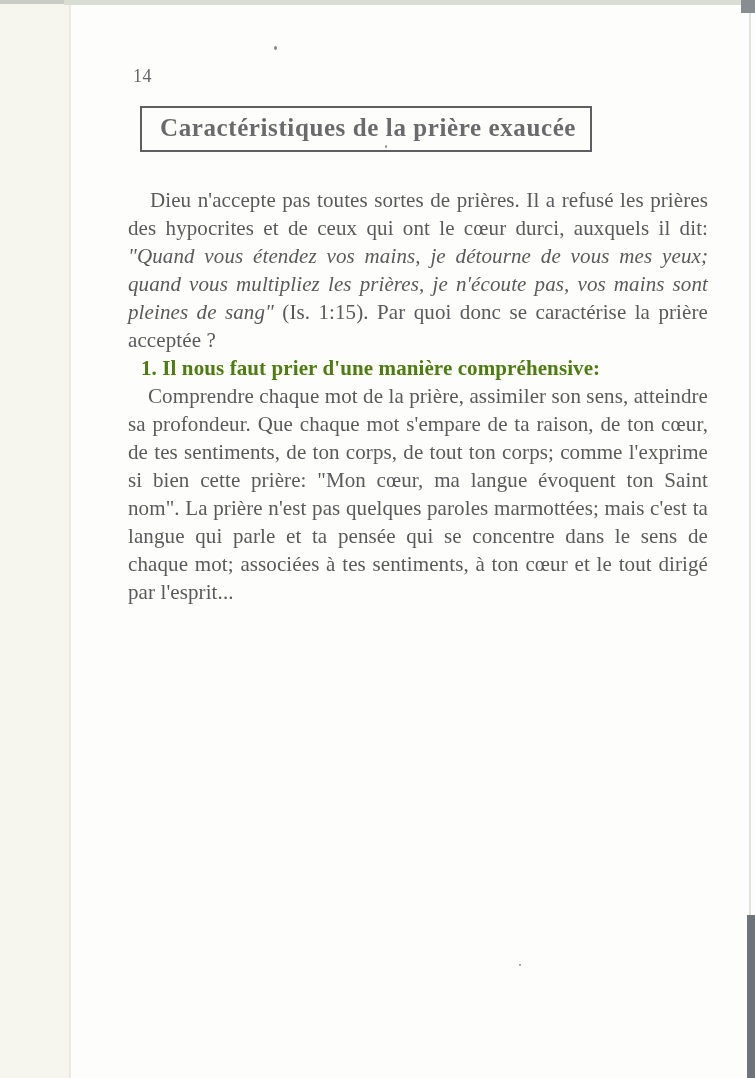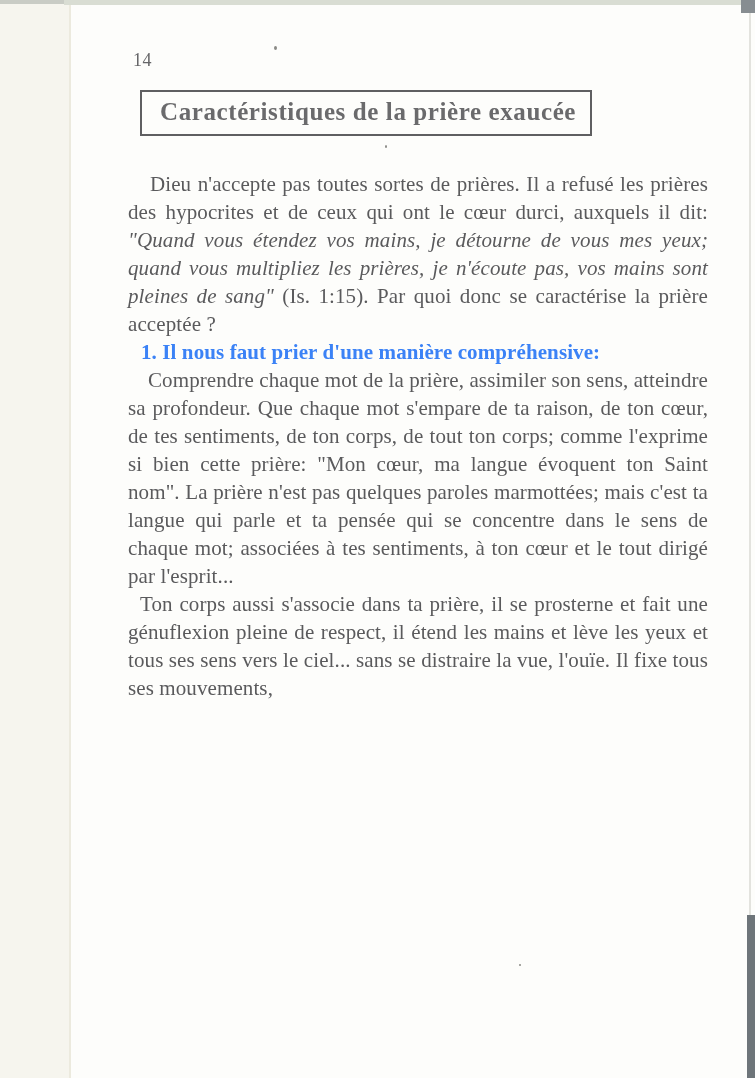--- a/index.html
+++ b/index.html
@@ -59,21 +59,21 @@
   .speck-3 { left: 519px; top: 964px; width: 2px; height: 2px; }
 
   
   .content {
     position: absolute;
     left: 128px; top: 0;
     width: 580px;
     color: #5a5a5c;
   }
   .page-number {
-    margin: 50px 0 0 5px;
+    margin: 66px 0 0 5px;
     font-size: 18px;
     color: #666668;
     letter-spacing: 0.5px;
   }
   .title-box {
     display: inline-block;
     margin: 19px 0 0 12px;
     padding: 6px 14px 8px 18px;
     border: 2px solid #5f5f61;
     box-shadow: 0 0 0 1px #fdfdfb inset;
@@ -92,21 +92,21 @@
     line-height: 28px;
     text-align: justify;
     letter-spacing: 0.1px;
     font-family: Liberation Serif, serif;
   }
   .body-text p { margin: 0; }
   .para-intro { text-indent: 22px; }
   .quote-italic { font-style: italic; }
   .heading {
     font-weight: bold;
-    color: #3b82f6;
+    color: #4d7c0f;
     margin: 0;
   }
   .heading-1 {
     margin-top: 5px;
     text-indent: 13px;
   }
   .heading-2 {
     margin-top: 15px;
     padding-left: 36px;
     text-indent: -29px;
@@ -139,17 +139,16 @@
 
     <div class="body-text">
 
       <p class="para-intro"><span>Dieu  n'accepte  pas toutes sortes de prières. Il a refusé les prières des hypocrites et de ceux qui ont le cœur durci, auxquels il dit: </span><span class="quote-italic">"Quand vous étendez vos mains, je détourne de vous  mes yeux; quand vous multipliez les prières, je  n'écoute pas, vos mains sont pleines de sang"</span><span>  (Is.  1:15).   Par quoi donc se caractérise la prière acceptée ?</span></p>
 
       <p class="heading heading-1">1.  Il nous faut prier d'une manière compréhensive:</p>
 
       <p class="para-body-1">Comprendre chaque mot de la prière, assimiler son sens, atteindre sa profondeur. Que chaque mot s'empare de ta raison, de ton cœur, de tes sentiments, de ton corps, de tout ton corps; comme l'exprime si bien cette prière: "Mon cœur, ma langue évoquent ton Saint nom". La prière n'est pas quelques paroles marmottées; mais c'est ta langue qui parle et ta pensée qui se concentre dans le sens de chaque mot; associées à tes sentiments, à ton cœur et le tout dirigé par l'esprit...</p>
 
 
-      <p class="para-body-2">Ton corps aussi s'associe dans ta prière, il se prosterne et fait une génuflexion pleine de respect, il étend les mains et lève les yeux et tous ses sens vers le ciel... sans se distraire la vue, l'ouïe. Il fixe tous ses mouvements,</p>
 
     </div>
   </div>
 </div>
 
 </body></html>

